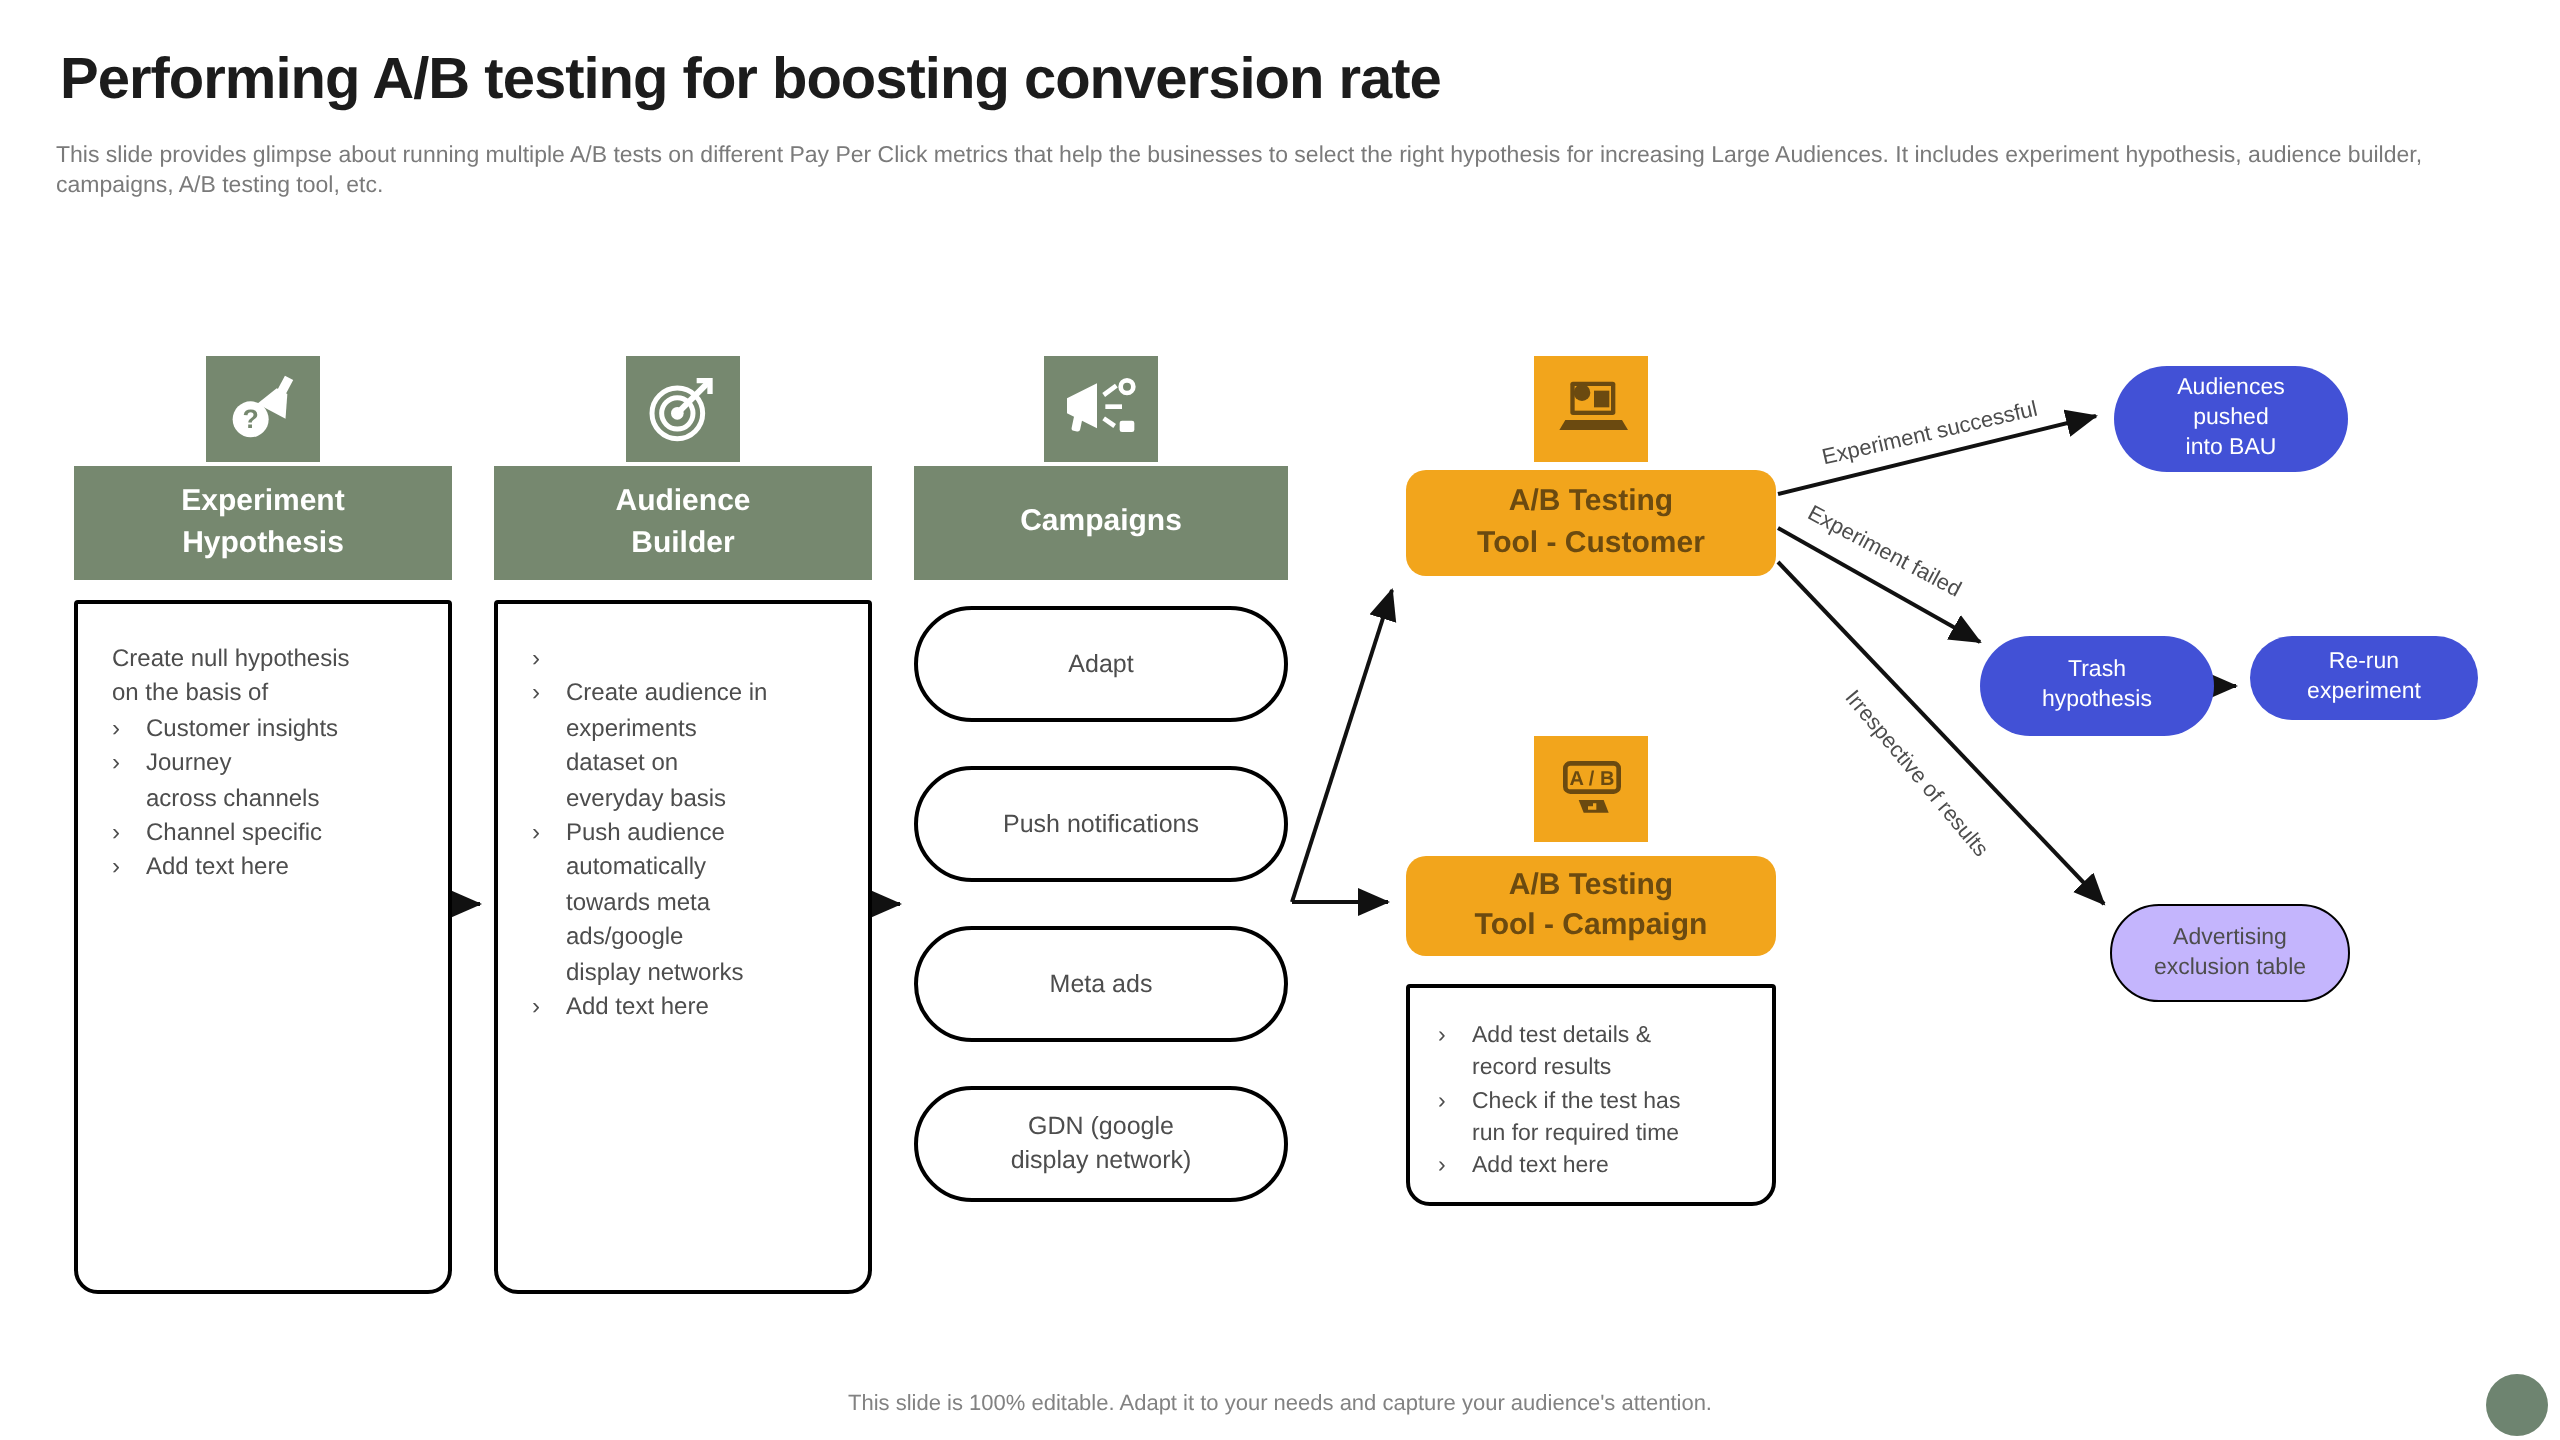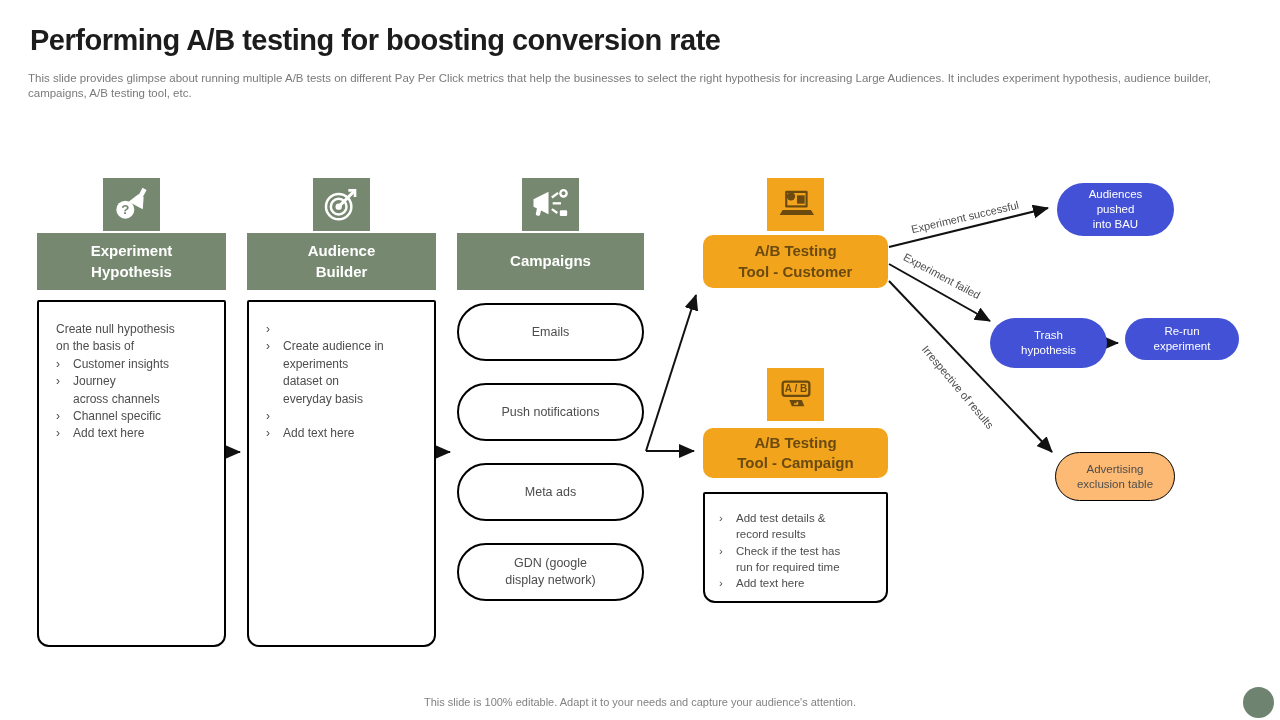--- a/index.html
+++ b/index.html
@@ -50,21 +50,21 @@
               font-size:11.5px; line-height:1.42; color:#4d4d4d; }
 
   .bluepill { position:absolute; z-index:2; background:var(--blue); color:#fff;
               display:flex; align-items:center; justify-content:center;
               text-align:center; white-space:pre-line; font-size:11.5px; line-height:1.3; }
   .bluepill.bau { left:1057px; top:183px; width:117px; height:53px; border-radius:27px; }
   .bluepill.trash { left:990px; top:318px; width:117px; height:50px; border-radius:25px; }
   .bluepill.rerun { left:1125px; top:318px; width:114px; height:42px; border-radius:25px; }
 
   .oval { position:absolute; left:1055px; top:452px; width:120px; height:49px; z-index:2;
-          border:1.5px solid #000; border-radius:25px; background:#fdba74; color:#4d4d4d;
+          border:1.5px solid #000; border-radius:25px; background:#c4b5fd; color:#4d4d4d;
           display:flex; align-items:center; justify-content:center; text-align:center;
           white-space:pre-line; font-size:11.5px; line-height:1.3; box-sizing:border-box; }
 
   .arrow-label { position:absolute; z-index:2; font-size:11px; color:#4d4d4d;
                  text-align:center; white-space:nowrap; }
   .arrow-label.success { left:885px; top:211px; width:160px; transform:rotate(-13deg); }
   .arrow-label.failed { left:881px; top:270px; width:122px; transform:rotate(28deg); }
   .arrow-label.irrespective { left:883px; top:381px; width:150px; transform:rotate(50deg); }
 
   .footer-note { position:absolute; left:0; right:0; top:696px; text-align:center;
@@ -157,20 +157,25 @@
       </div>
         <div class="li">
         <span class="marker">›</span>
         <span class="li-text">Create audience in
 experiments
 dataset on
 everyday basis</span>
       </div>
         <div class="li">
         <span class="marker">›</span>
+        <span class="li-text">Push audience
+automatically
+towards meta
+ads/google
+display networks</span>
       </div>
         <div class="li">
         <span class="marker">›</span>
         <span class="li-text">Add text here</span>
       </div>
       </div>
   </div>
 
   <div class="icon-tile green" style="left:522px">
     <svg width="40" height="38" viewBox="0 0 24 22">
@@ -182,21 +187,21 @@
         <line x1="12.5" y1="13.5" x2="15.8" y2="15.8"></line>
       </g>
       <circle cx="19.5" cy="4" r="1.9" fill="none" stroke="#fff" stroke-width="1.4"></circle>
       <rect x="17.3" y="14.2" width="4.4" height="3.4" rx="0.7" fill="#fff"></rect>
     </svg>
   </div>
   <div class="col-header" style="left:457px; width:187px">
     <span>Campaigns</span>
   </div>
   <div class="pill-col">
-      <div class="pill">Emails</div>
+      <div class="pill">Adapt</div>
       <div class="pill">Push notifications</div>
       <div class="pill">Meta ads</div>
       <div class="pill">GDN (google
 display network)</div>
     </div>
 
   <div class="icon-tile orange" style="left:767px">
     <svg width="40" height="36" viewBox="0 0 24 20">
       <rect x="5.5" y="1.5" width="13.5" height="10" rx="0.8" style="fill:var(--orange_text)"></rect>
       <rect x="6.8" y="2.8" width="10.9" height="7.4" style="fill:var(--orange)"></rect>

